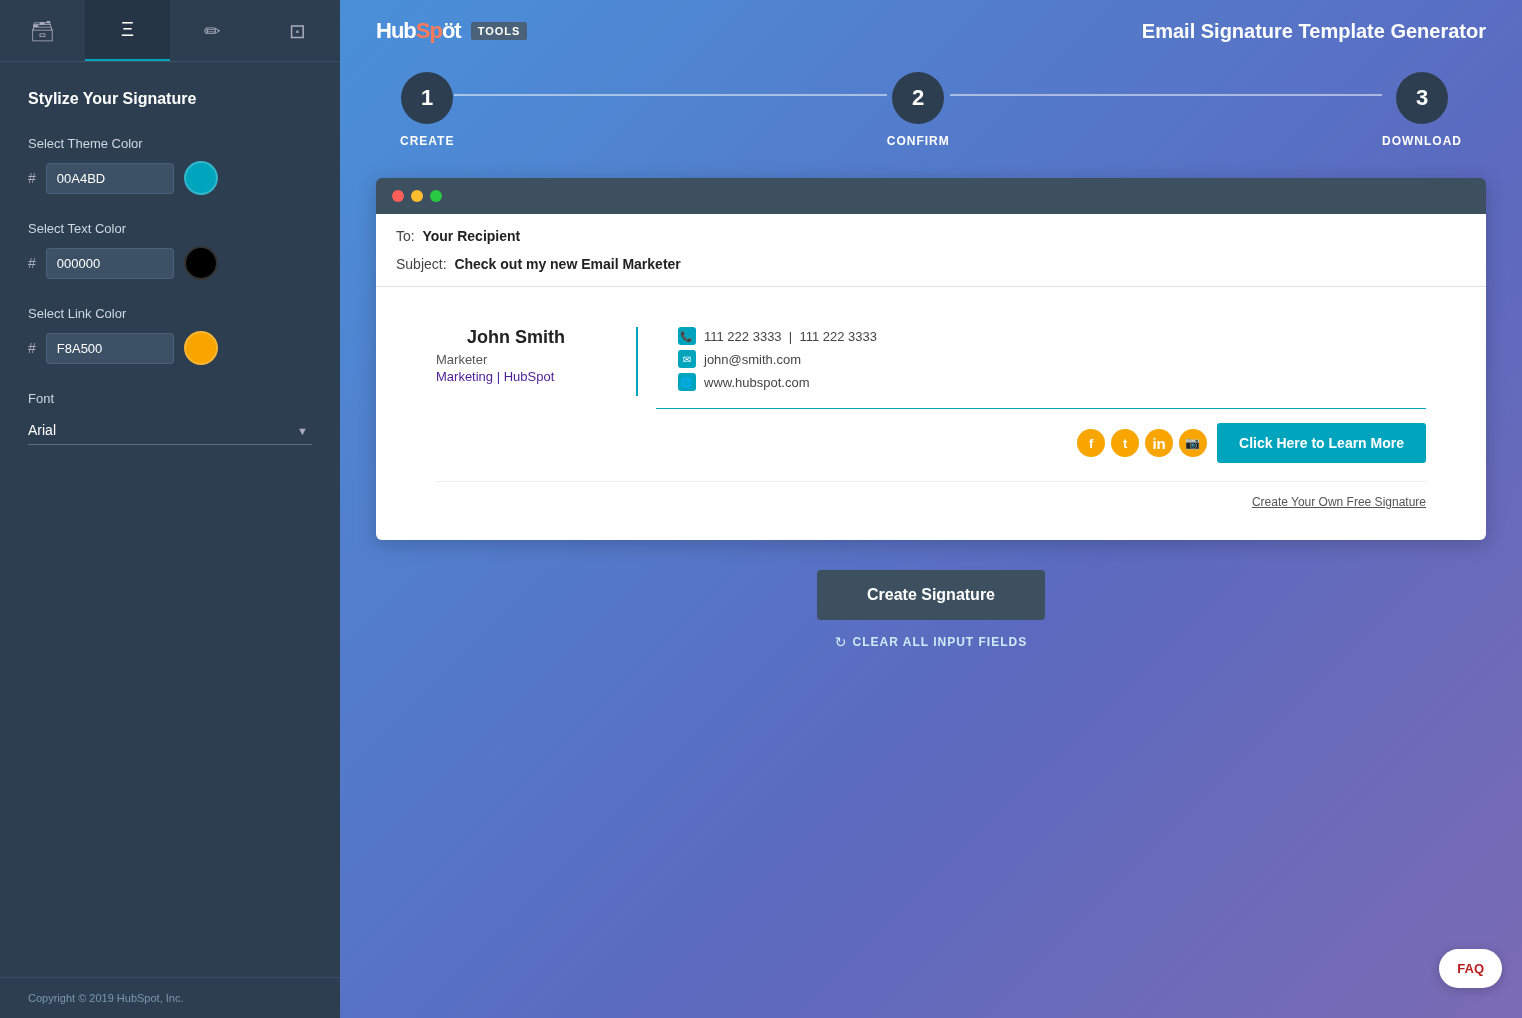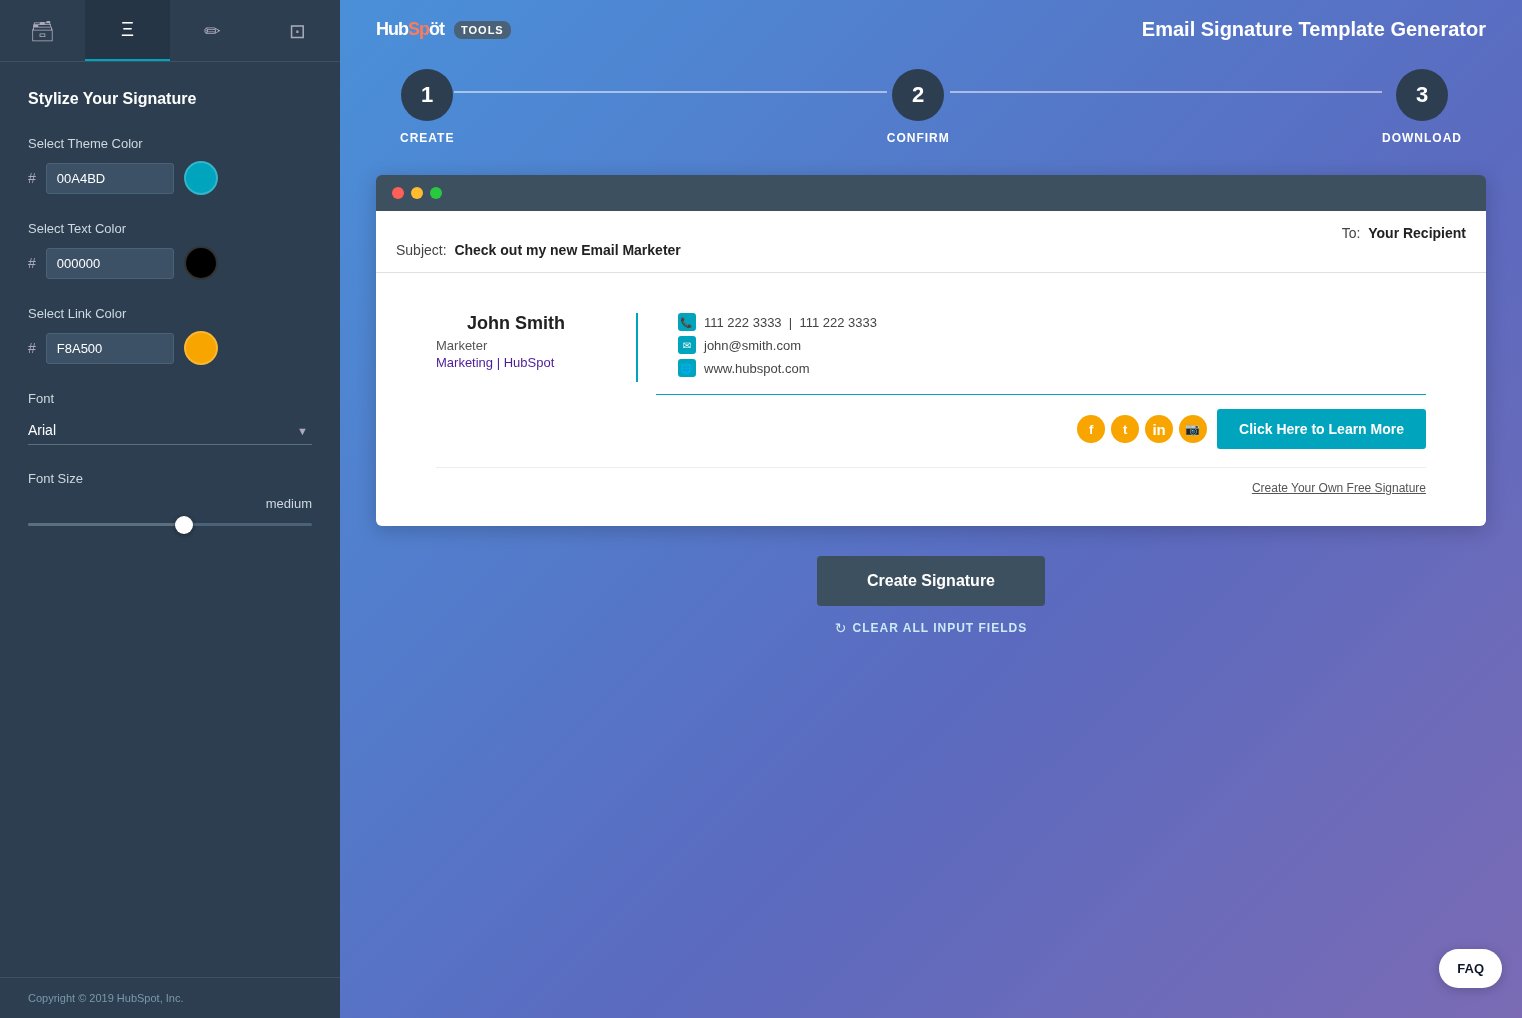--- a/index.html
+++ b/index.html
@@ -174,33 +174,33 @@
       align-items: center;
       justify-content: space-between;
       padding: 18px 36px;
     }
     .logo-area {
       display: flex;
       align-items: center;
       gap: 10px;
     }
     .hubspot-logo {
-      font-size: 18px;
+      font-size: 22px;
       font-weight: 800;
       color: #fff;
       letter-spacing: -1px;
     }
     .hubspot-logo span.spot { color: #ff7a59; }
     .tools-badge {
       background: #4a6278;
       color: #fff;
       font-size: 11px;
       font-weight: 700;
       padding: 3px 7px;
-      border-radius: 8px;
+      border-radius: 2px;
       letter-spacing: 1px;
     }
     .header-title {
       font-size: 20px;
       font-weight: 700;
       color: #fff;
     }
 
     
     .stepper {
@@ -264,21 +264,21 @@
       border-radius: 50%;
     }
     .dot-red { background: #ff5f57; }
     .dot-yellow { background: #febc2e; }
     .dot-green { background: #28c840; }
     .email-header-bar {
       background: #fff;
       padding: 14px 20px;
       border-bottom: 1px solid #e0e0e0;
     }
-    .email-to { font-size: 14px; color: #444; margin-bottom: 1px; text-align: right; }
+    .email-to { font-size: 14px; color: #444; margin-bottom: 12px; }
     .email-to strong { color: #222; }
     .email-subject { font-size: 14px; color: #444; }
     .email-subject strong { color: #222; }
     .email-body {
       background: #fff;
       padding: 40px 60px 30px 60px;
     }
     .signature-block {
       display: flex;
       gap: 30px;
@@ -421,21 +421,21 @@
     
     .faq-button {
       position: fixed;
       bottom: 30px;
       right: 20px;
       background: #fff;
       border-radius: 20px;
       padding: 12px 18px;
       font-size: 13px;
       font-weight: 700;
-      color: #0f172a;
+      color: #b91c1c;
       box-shadow: 0 2px 12px rgba(0,0,0,0.2);
       cursor: pointer;
       border: none;
     }
   </style>
 </head>
 <body>
 
 <aside class="sidebar">
   <div class="sidebar-icons">
@@ -490,33 +490,20 @@
           <option>Arial</option>
           <option>Georgia</option>
           <option>Helvetica</option>
           <option>Times New Roman</option>
           <option>Verdana</option>
         </select>
         <span class="select-arrow">▼</span>
       </div>
     </div>
 
-    <div class="form-group">
-      <label class="form-label">Font Size</label>
-      <div class="font-size-label-row">
-        <span class="font-size-value">medium</span>
-      </div>
-      <div class="slider-container">
-        <div class="slider-track">
-          <div class="slider-fill"></div>
-          <div class="slider-thumb"></div>
-        </div>
-        <input type="range" class="range-input" min="1" max="3" value="2" style="">
-      </div>
-    </div>
   </div>
 
   <div class="sidebar-footer">
     <span>Copyright © 2019 HubSpot, Inc.</span>
   </div>
 </aside>
 
 <main class="main">
 
   <div class="main-header">

